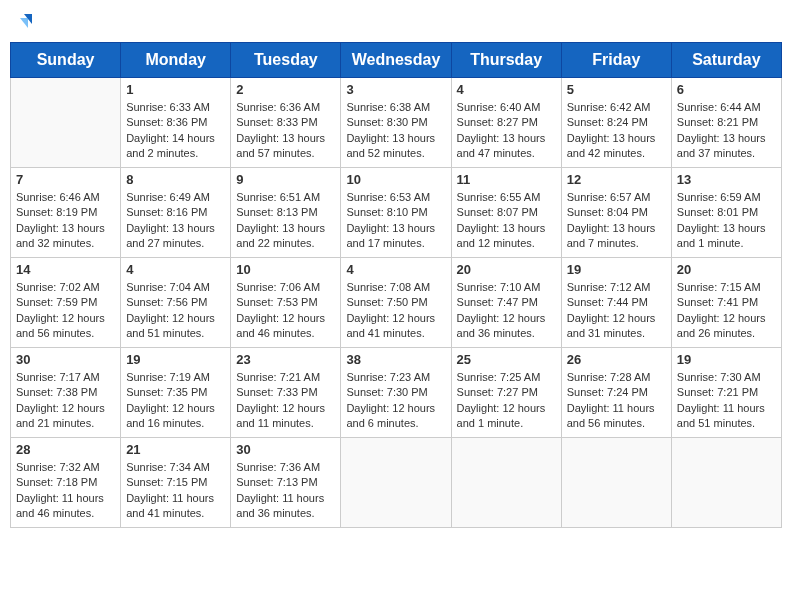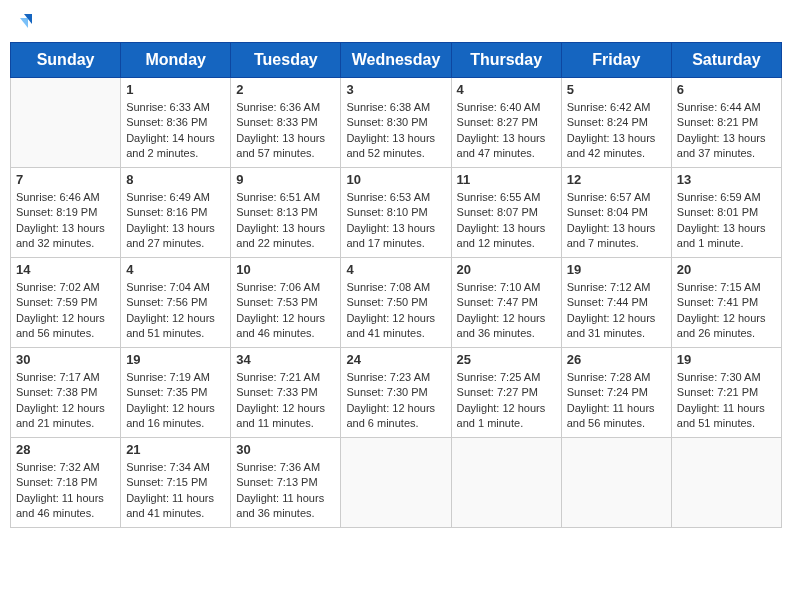--- a/index.html
+++ b/index.html
@@ -208,25 +208,25 @@
         <tr class="week-row">
           <td>
             <div class="day-num">30</div>
             <div class="day-info">Sunrise: 7:17 AM<br>Sunset: 7:38 PM<br>Daylight: 12 hours and 21 minutes.</div>
           </td>
           <td>
             <div class="day-num">19</div>
             <div class="day-info">Sunrise: 7:19 AM<br>Sunset: 7:35 PM<br>Daylight: 12 hours and 16 minutes.</div>
           </td>
           <td>
-            <div class="day-num">34</div>
+            <div class="day-num">23</div>
             <div class="day-info">Sunrise: 7:21 AM<br>Sunset: 7:33 PM<br>Daylight: 12 hours and 11 minutes.</div>
           </td>
           <td>
-            <div class="day-num">24</div>
+            <div class="day-num">38</div>
             <div class="day-info">Sunrise: 7:23 AM<br>Sunset: 7:30 PM<br>Daylight: 12 hours and 6 minutes.</div>
           </td>
           <td>
             <div class="day-num">25</div>
             <div class="day-info">Sunrise: 7:25 AM<br>Sunset: 7:27 PM<br>Daylight: 12 hours and 1 minute.</div>
           </td>
           <td>
             <div class="day-num">26</div>
             <div class="day-info">Sunrise: 7:28 AM<br>Sunset: 7:24 PM<br>Daylight: 11 hours and 56 minutes.</div>
           </td>

